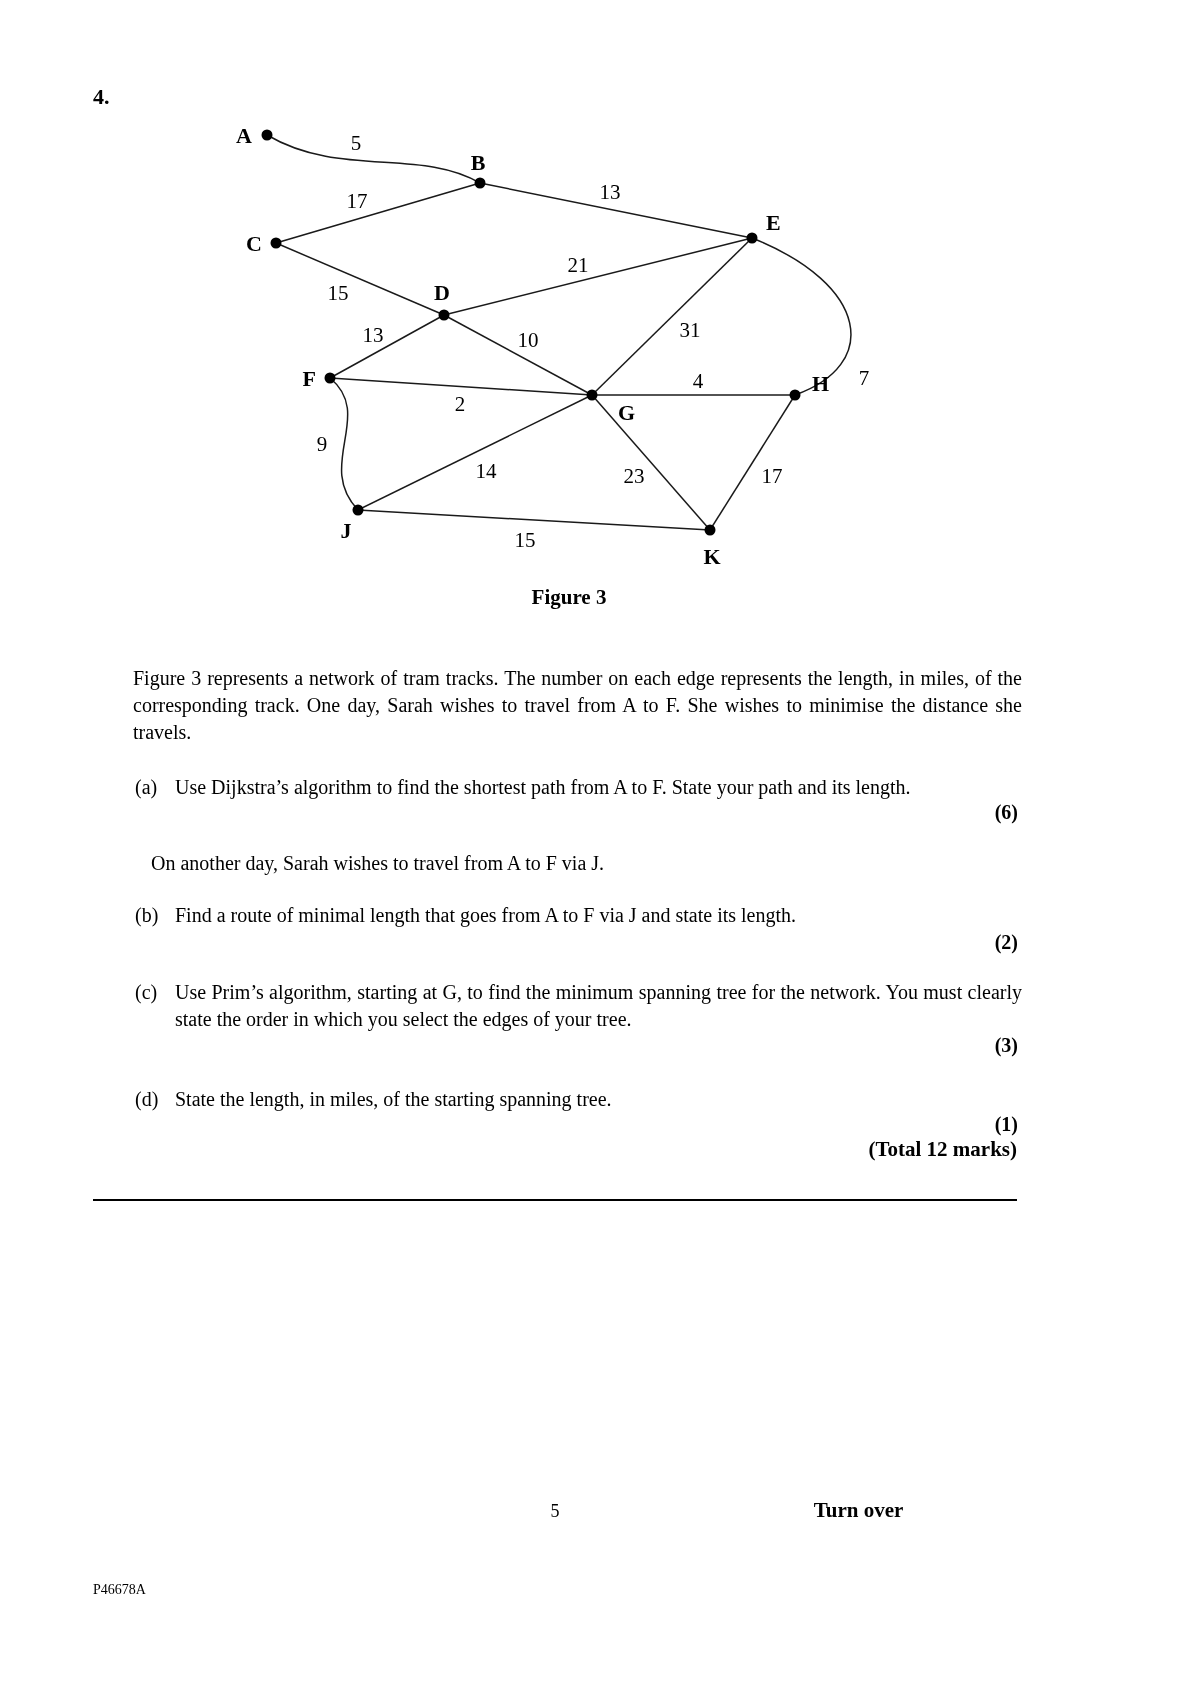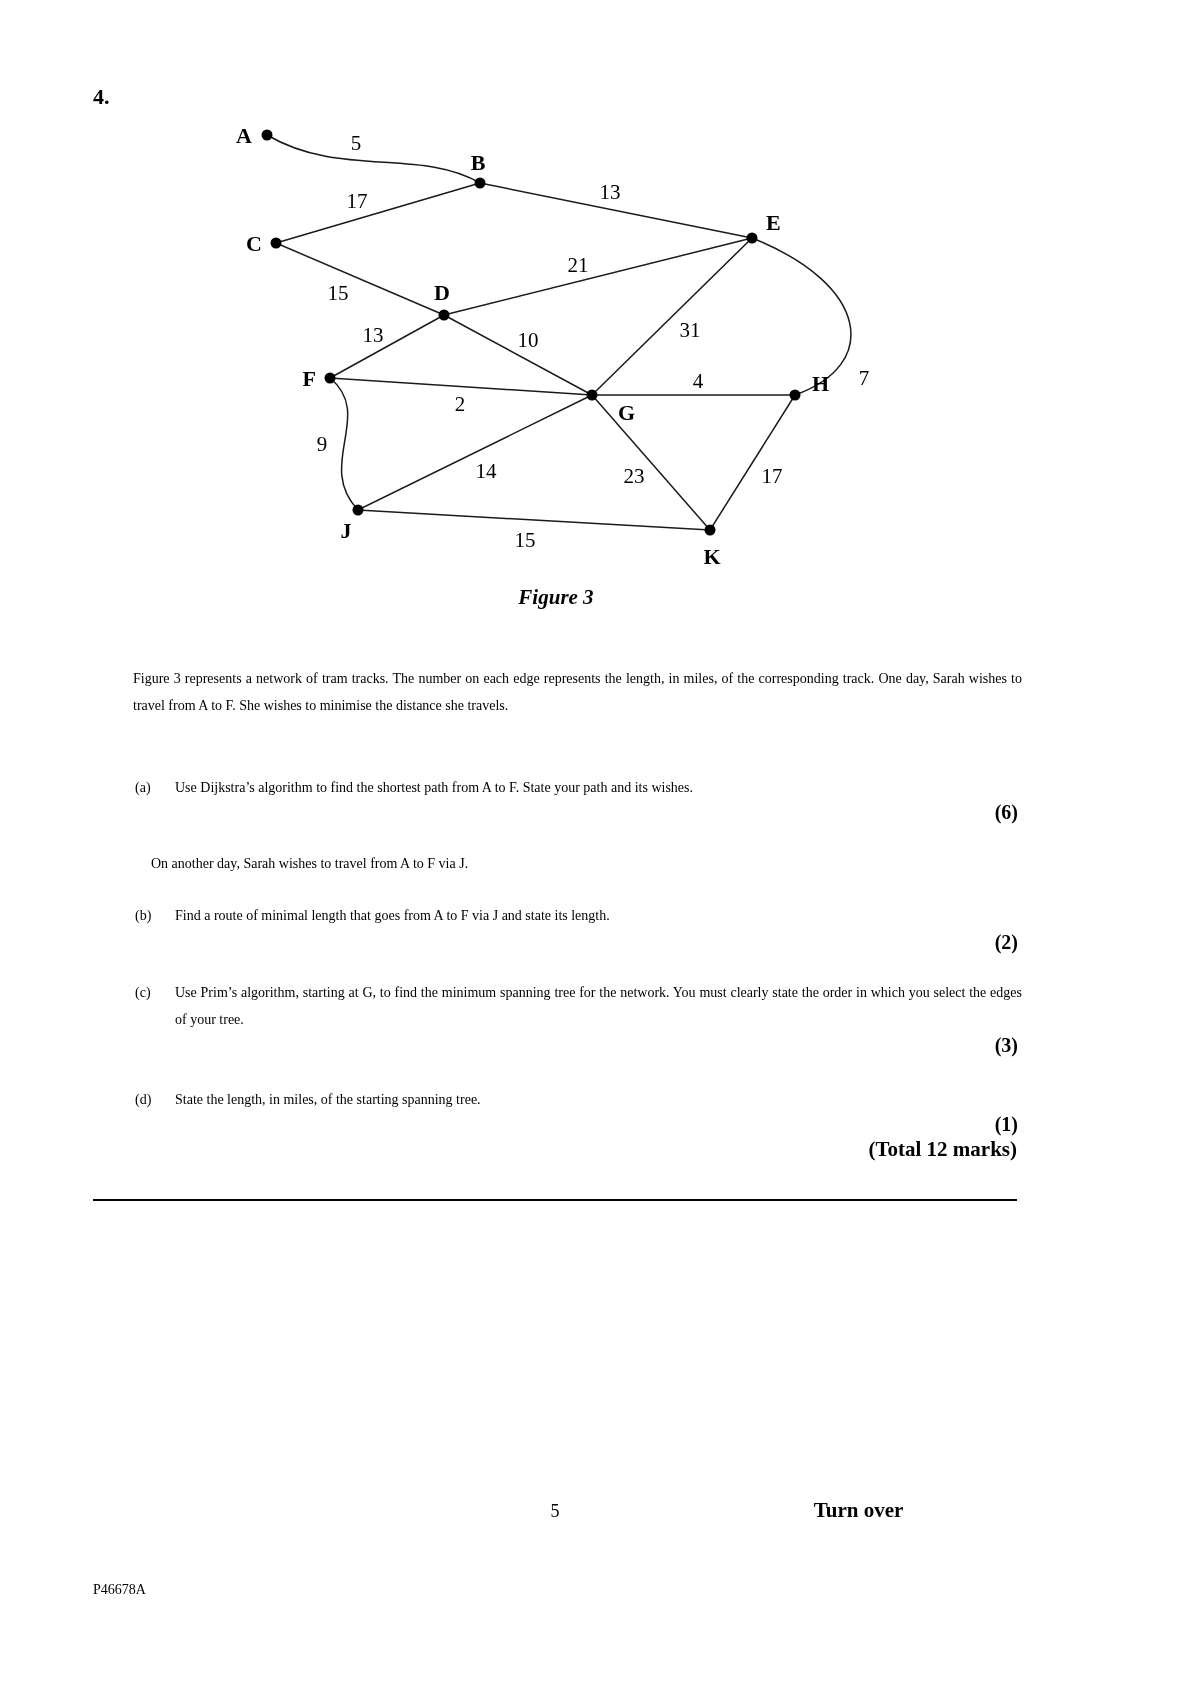--- a/index.html
+++ b/index.html
@@ -5,21 +5,21 @@
   * { margin: 0; padding: 0; box-sizing: border-box; }
   html, body { background: #ffffff; }
   body {
     width: 1190px; height: 1683px;
     position: relative;
     font-family: "Liberation Serif", serif;
     color: #000;
   }
   .abs { position: absolute; }
   .qnum { font-size: 22px; font-weight: bold; }
-  .body-text { font-size: 14px; line-height: 27px; }
+  .body-text { font-size: 20px; line-height: 27px; }
   .justify { text-align: justify; }
   .figure-caption { font-size: 21px; font-weight: bold; text-align: center; }
   .marks { font-size: 20px; font-weight: bold; text-align: right; }
   .part { position: absolute; }
   .part-label { position: absolute; left: 0; top: 0; }
   .part-text { display: block; padding-left: 40px; }
   .total-marks { font-size: 21px; font-weight: bold; text-align: right; }
   .rule { position: absolute; background: #000; }
   .footer-code { font-size: 14px; }
   .footer-page { font-size: 18px; text-align: center; }
@@ -84,27 +84,27 @@
     <circle cx="592" cy="395" r="5.5" class="node-dot"></circle>
     <text x="618" y="420" text-anchor="start" class="node-label">G</text>
     <circle cx="795" cy="395" r="5.5" class="node-dot"></circle>
     <text x="812" y="391" text-anchor="start" class="node-label">H</text>
     <circle cx="358" cy="510" r="5.5" class="node-dot"></circle>
     <text x="346" y="538" text-anchor="middle" class="node-label">J</text>
     <circle cx="710" cy="530" r="5.5" class="node-dot"></circle>
     <text x="712" y="564" text-anchor="middle" class="node-label">K</text>
   </svg>
 
-<div class="abs figure-caption" style="left:231px; top:585px; width:650px;font-style:italic;">Figure 3</div>
+<div class="abs figure-caption" style="left:244px; top:585px; width:650px;">Figure 3</div>
 
 <div class="abs body-text justify" style="left:133px; top:665px; width:889px;">Figure 3 represents a network of tram tracks.  The number on each edge represents the length, in miles, of the corresponding track.  One day, Sarah wishes to travel from A to F. She wishes to minimise the distance she travels.</div>
 
 <div class="part body-text" style="left:135px; top:774px; width:887px;">
   <span class="part-label">(a)</span>
-  <span class="part-text">Use Dijkstra’s algorithm to find the shortest path from A to F.  State your path and its wishes.</span>
+  <span class="part-text">Use Dijkstra’s algorithm to find the shortest path from A to F.  State your path and its length.</span>
 </div>
 <div class="abs marks" style="left:133px; top:801px; width:885px;">(6)</div>
 
 <div class="abs body-text" style="left:133px; top:850px; width:889px;margin-left:18px;">On another day, Sarah wishes to travel from A to F via J.</div>
 
 <div class="part body-text" style="left:135px; top:902px; width:887px;">
   <span class="part-label">(b)</span>
   <span class="part-text">Find a route of minimal length that goes from A to F via J and state its length.</span>
 </div>
 <div class="abs marks" style="left:133px; top:931px; width:885px;">(2)</div>

